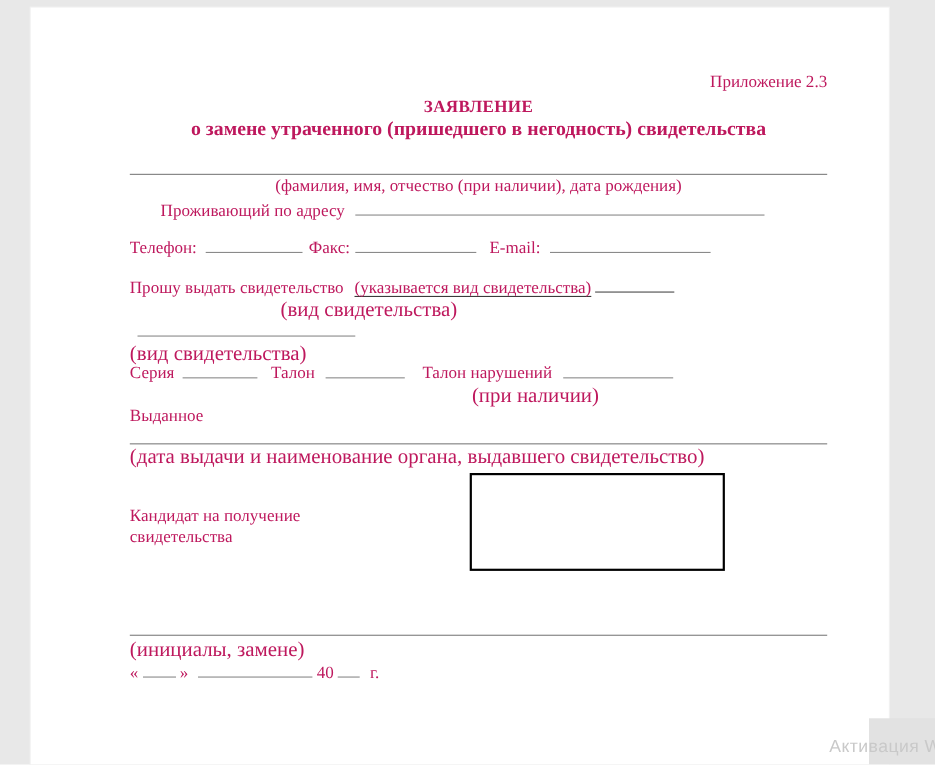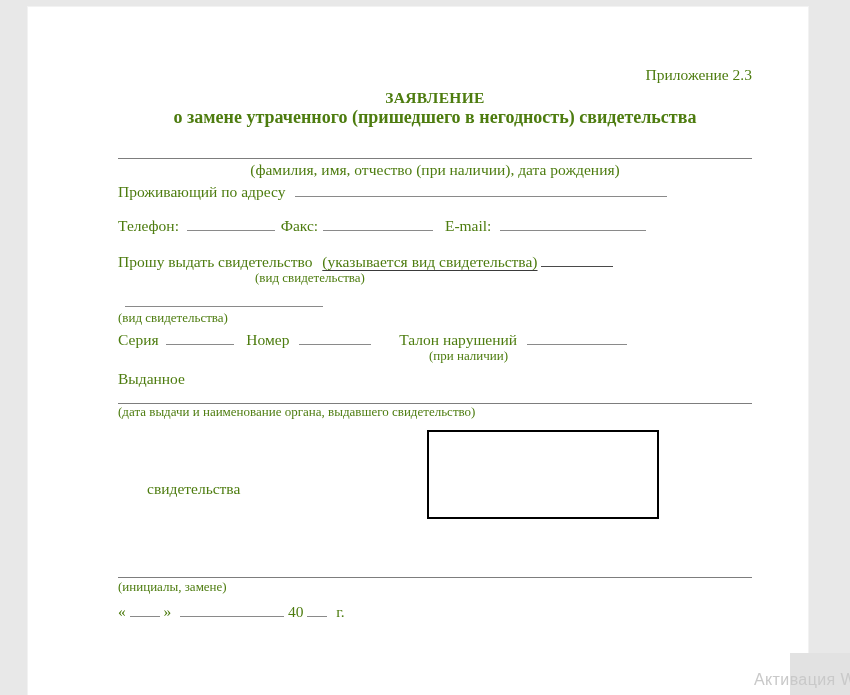--- a/index.html
+++ b/index.html
@@ -27,21 +27,21 @@
     overflow: hidden;
   }
 
   
   #doc-body {
     position: absolute;
     left: 90px;
     top: 0;
     width: 634px;
     height: 100%;
-    color: #4d7c0f;
+    color: #be185d;
     font-size: 15.5px;
     line-height: 1.25;
   }
 
   
   .appendix-row {
     position: absolute;
     top: 58px;
     right: 0;
     width: 100%;
@@ -89,21 +89,21 @@
     position: absolute;
     left: 0;
     width: 634px;
     border-bottom: 1px solid #7d7d7d;
     height: 0;
   }
 
   .caption {
     position: absolute;
     white-space: nowrap;
-    font-size: 13px;
+    font-size: 19px;
   }
   .center-cap {
     position: absolute;
     left: 0;
     width: 634px;
     text-align: center;
     font-size: 15.5px;
   }
 
   .filled-underline {
@@ -152,21 +152,21 @@
     <div class="appendix-row">Приложение 2.3</div>
 
     <div class="title-main">ЗАЯВЛЕНИЕ</div>
 
     <div class="title-sub">о замене утраченного (пришедшего в негодность) свидетельства</div>
 
     <div class="fullrule" style="top:151px;"></div>
 
     <div class="center-cap" style="top:153px;">(фамилия, имя, отчество (при наличии), дата рождения)</div>
 
-    <div class="row" style="top:175px;">
+    <div class="row" style="top:175px;margin-left:28px;">
       <span>Проживающий по адресу</span>
       <span class="rule" style="width:372px; margin-left:6px;"></span>
     </div>
 
     <div class="row" style="top:245px;">
       <span>Прошу выдать свидетельство</span>
       <span class="filled-underline" style="margin-left:6px;">(указывается вид свидетельства)</span>
       <span class="rule rule-dark" style="width:72px;"></span>
     </div>
 
@@ -183,38 +183,39 @@
 
     <div class="row" style="top:285px;">
       <span class="rule" style="width:198px; margin-left:7px;"></span>
     </div>
 
     <div class="caption" style="top:303px; left:0;">(вид свидетельства)</div>
 
     <div class="row" style="top:323px;">
       <span>Серия</span>
       <span class="rule" style="width:68px; margin-left:4px;"></span>
-      <span style="margin-left:8px;">Номер</span>
+      <span style="margin-left:8px;">Талон</span>
       <span class="rule" style="width:72px; margin-left:6px;"></span>
-      <span style="margin-left:24px;">Талон нарушений</span>
+      <span style="margin-left:12px;">Талон нарушений</span>
       <span class="rule" style="width:100px; margin-left:6px;"></span>
     </div>
 
     <div class="caption" style="top:341px; left:311px;">(при наличии)</div>
 
     <div class="row" style="top:362px;">
       <span>Выданное</span>
     </div>
 
     <div class="fullrule" style="top:396px;"></div>
 
     <div class="caption" style="top:397px; left:0;">(дата выдачи и наименование органа, выдавшего свидетельство)</div>
 
-
-    <div class="row" style="top:472px;margin-left:29px;">свидетельства</div>
+    <div class="row" style="top:453px;">Кандидат на получение</div>
+
+    <div class="row" style="top:472px;">свидетельства</div>
 
 
     <div id="signature-box"></div>
 
     <div class="fullrule" style="top:570px;"></div>
 
     <div class="caption" style="top:572px; left:0;">(инициалы, замене)</div>
 
     <div class="row" style="top:595px;">
       <span>«</span>

